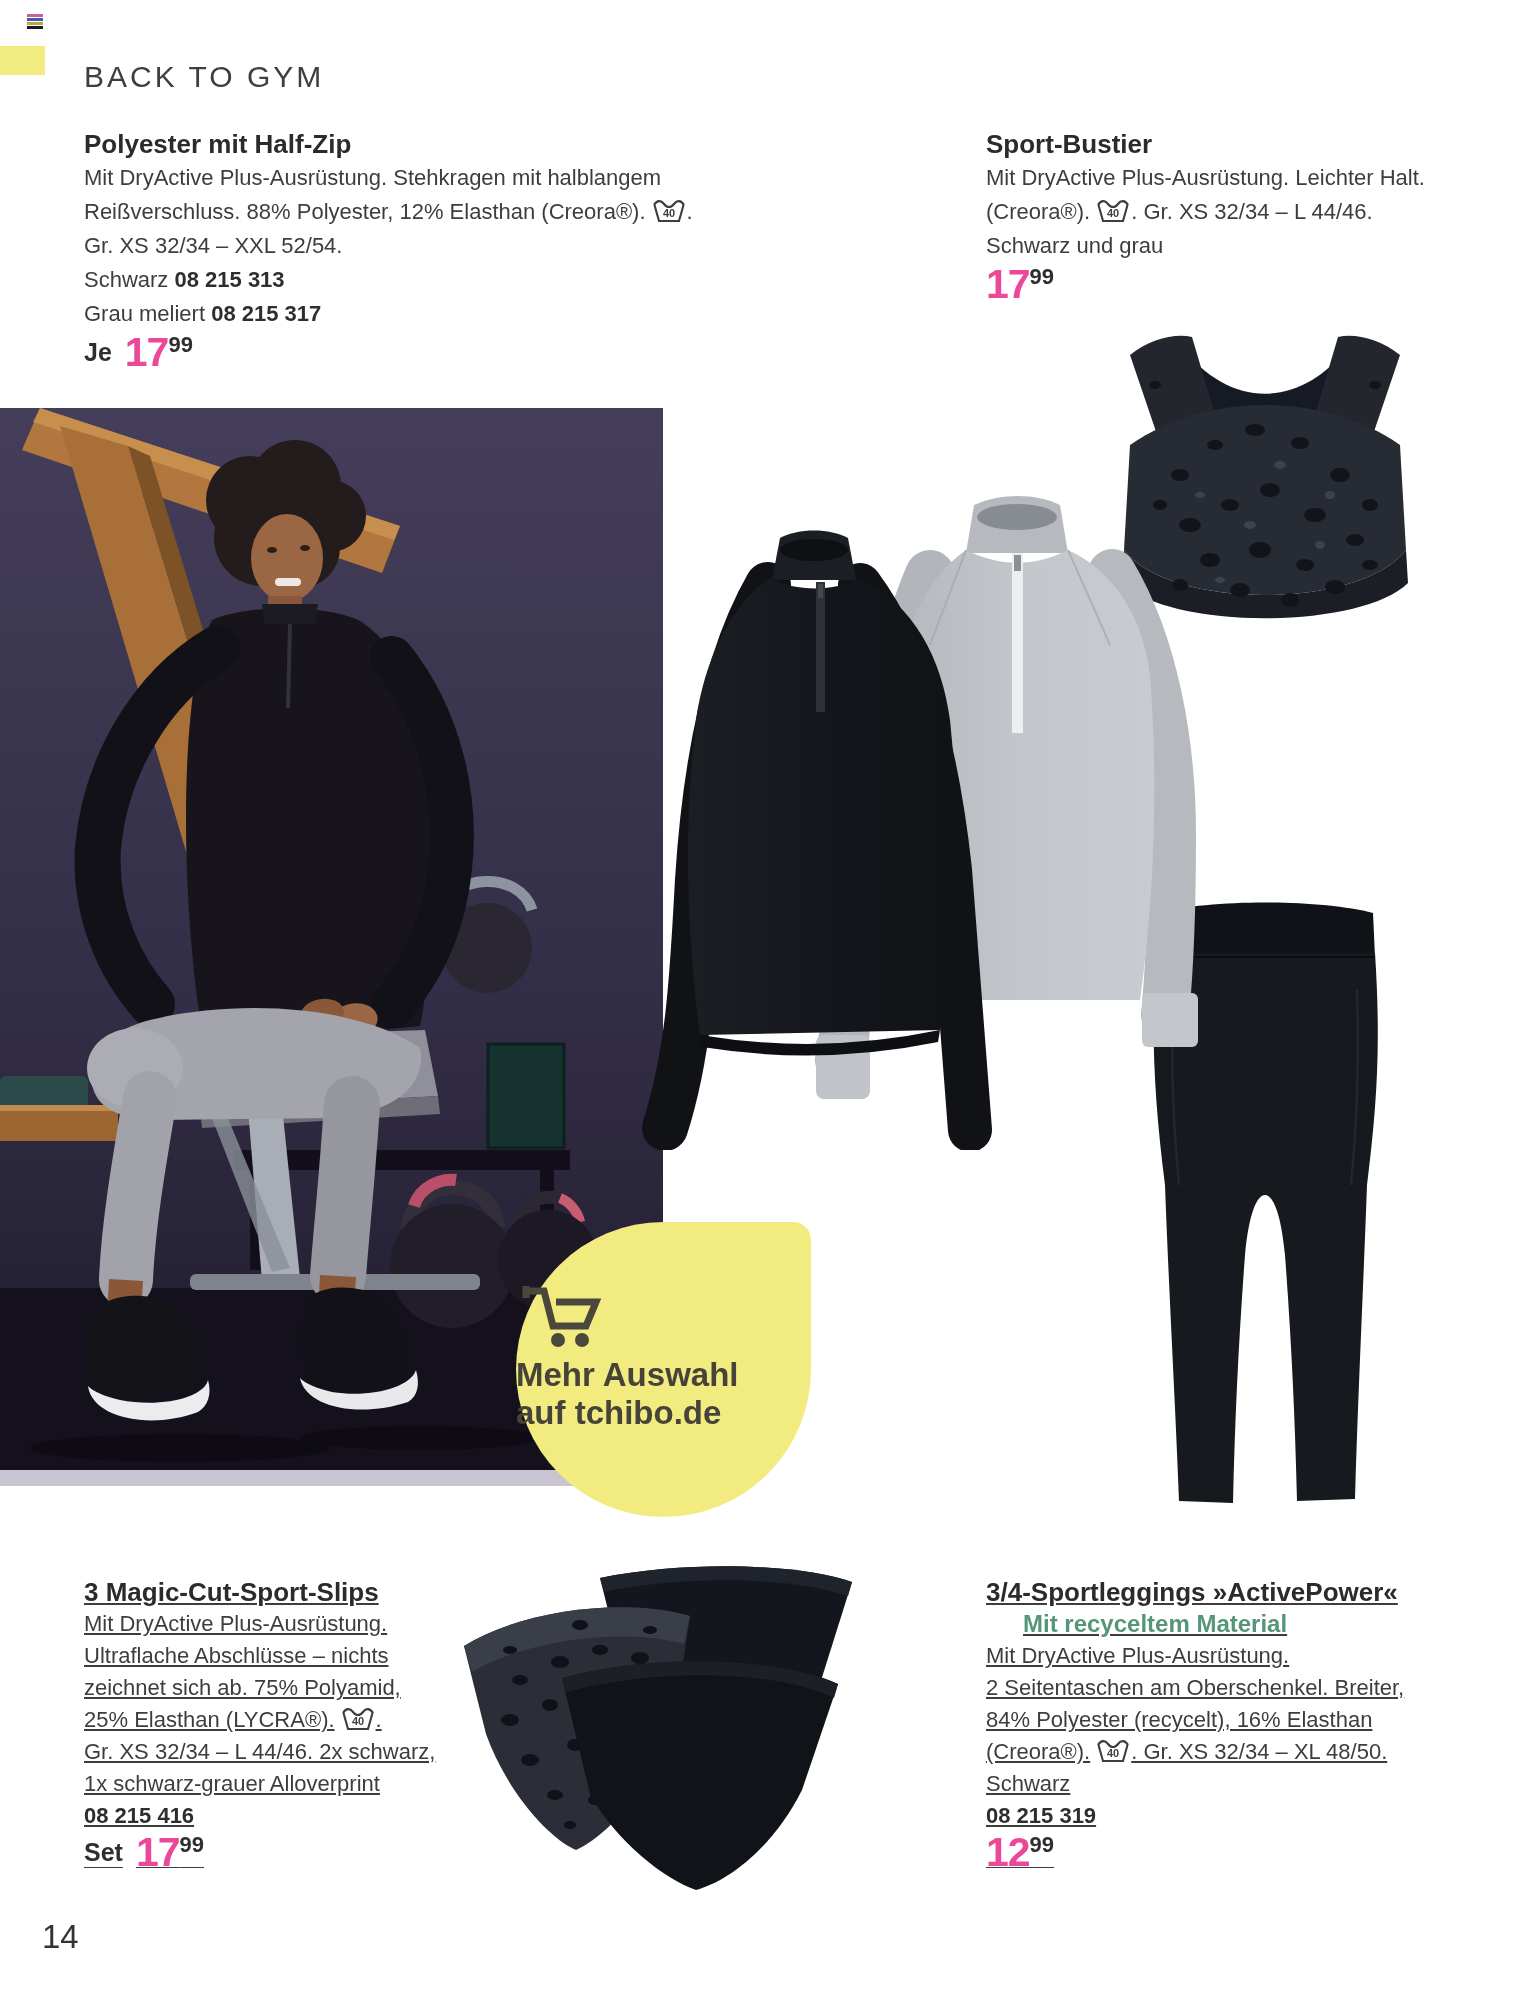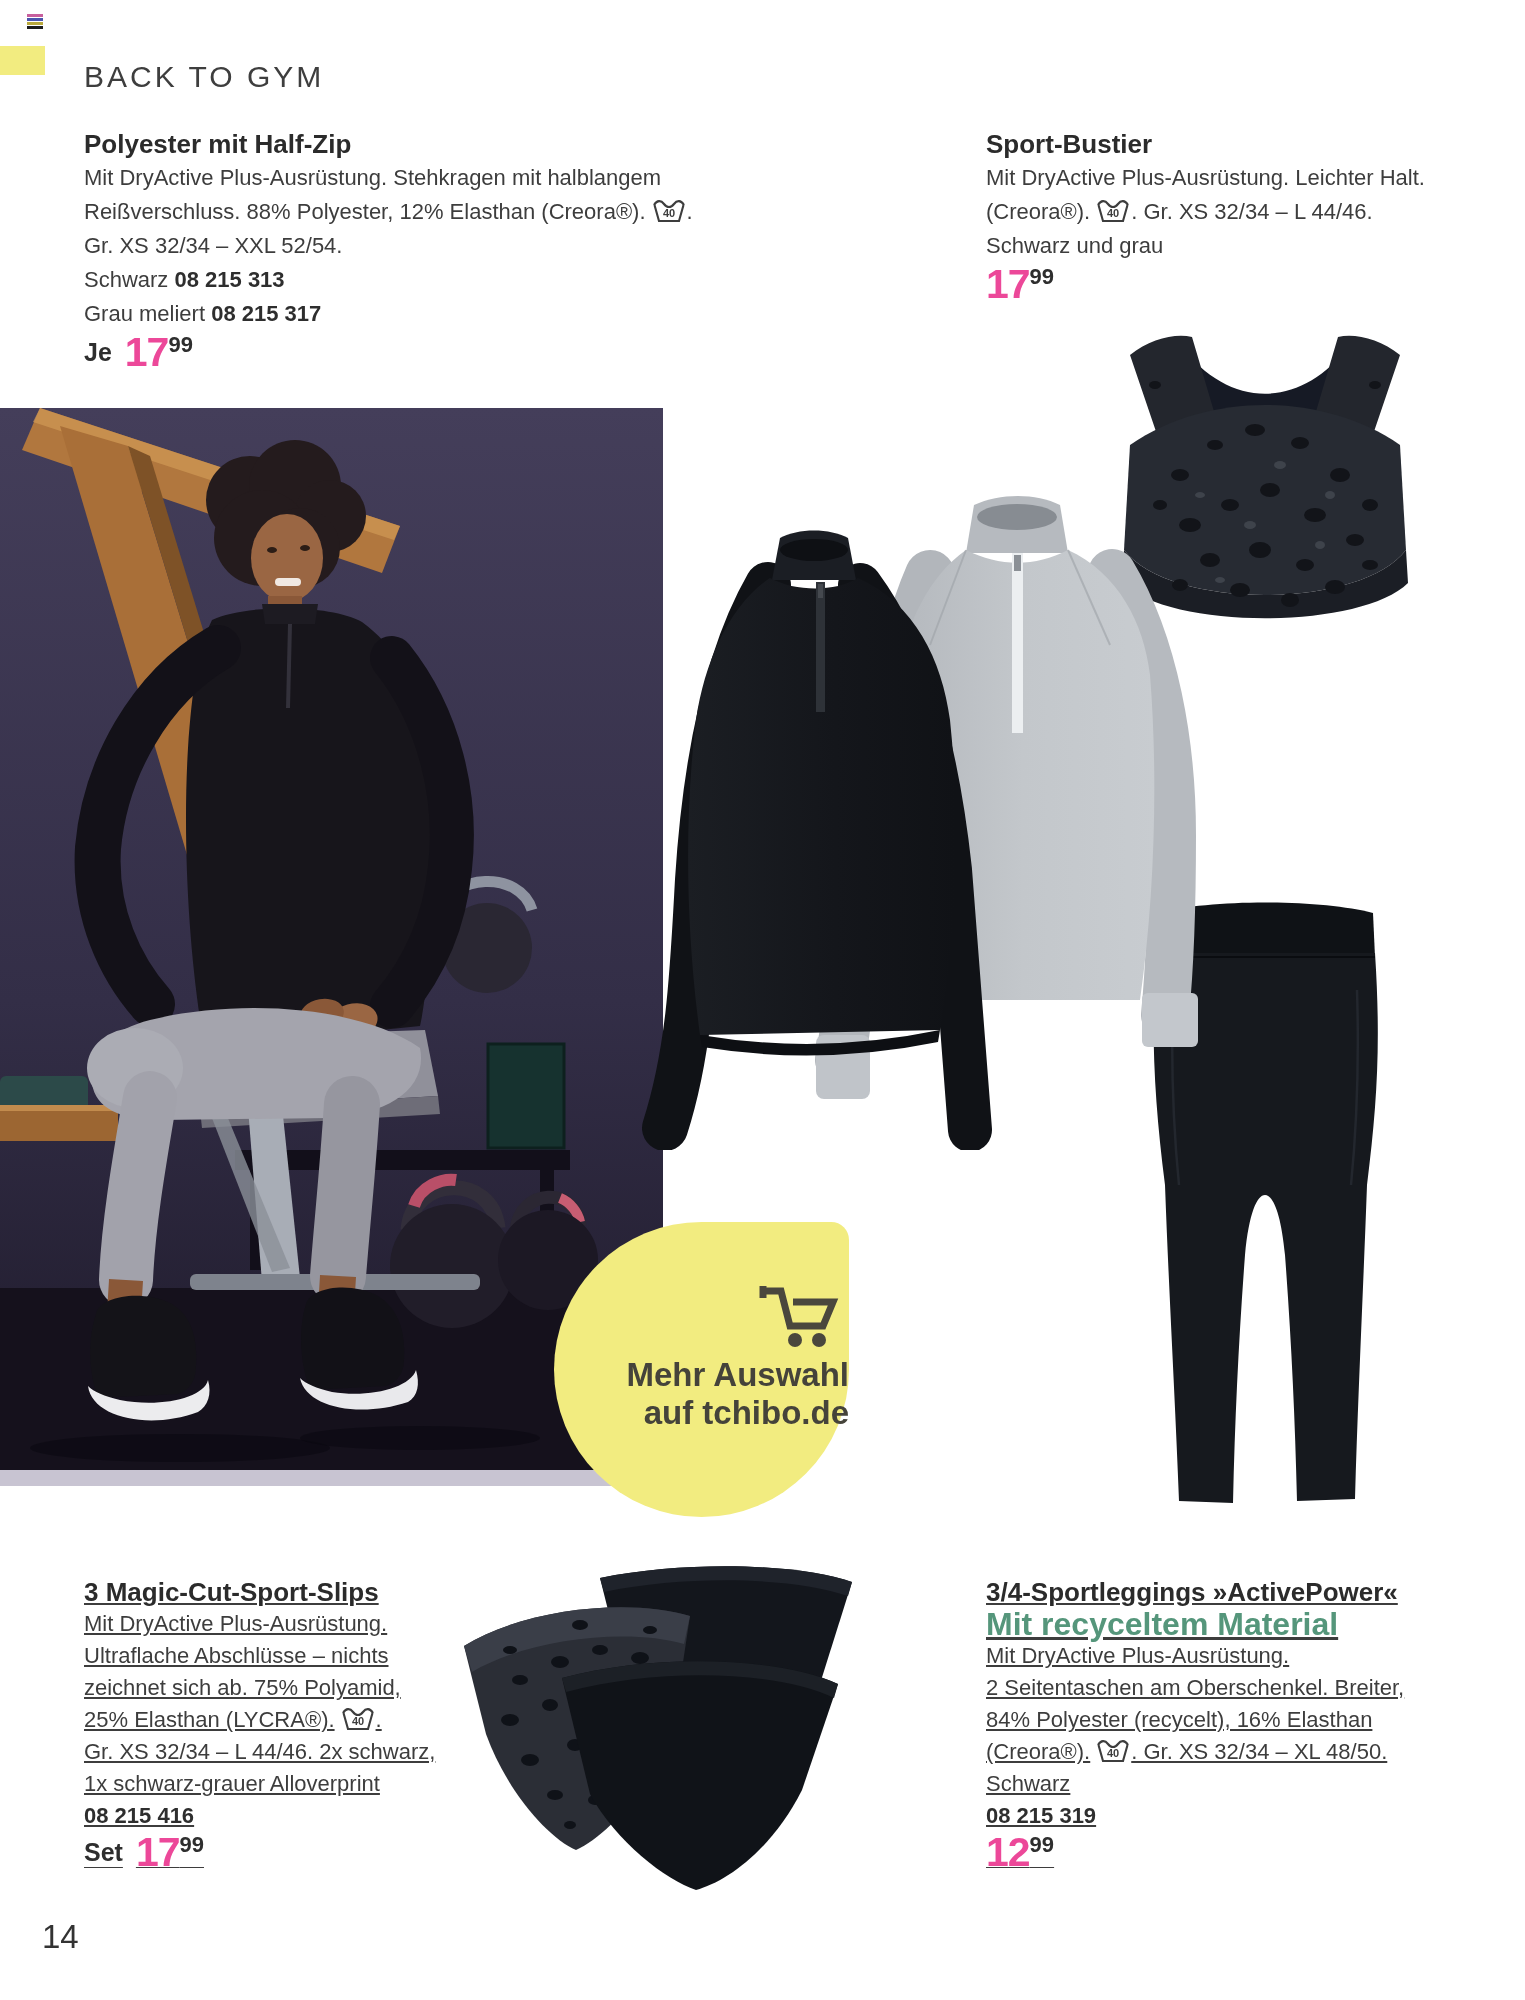--- a/index.html
+++ b/index.html
@@ -12,35 +12,35 @@
   
   .reg-mark{left:27px;top:14px;width:16px;}
   .reg-mark div{height:3px;margin-bottom:1px;}
   .accent-bar{left:0;top:46px;width:45px;height:29px;background:#f2ec80;}
   .page-title{left:84px;top:40px;font-size:30px;letter-spacing:3px;color:#3e3e3e;font-weight:400;}
 
   
   .pblock{line-height:34px;white-space:nowrap;}
   .pblock--compact{line-height:32px;text-decoration:underline;}
   .ptitle{margin:0;font-size:26px;font-weight:700;color:#2b2b2b;line-height:inherit;}
-  .psub-green{font-size:32px;font-weight:700;color:#55967b;}
+  .psub-green{font-size:24px;font-weight:700;color:#55967b;margin-left:37px;}
   .pline{font-size:22px;color:#3d3d3d;}
   .pcode{font-weight:700;color:#2e2e2e;}
   .wash{display:inline-block;width:34px;height:27px;vertical-align:-5px;margin:0 1px 0 6px;}
   .wash path{fill:none;stroke:#3d3d3d;stroke-width:2.1;}
   .wash text{font-size:11px;font-weight:700;fill:#3d3d3d;font-family:"Liberation Sans",sans-serif;}
   .price{margin-top:4px;}
   .price .prefix{font-size:25px;font-weight:700;margin-right:13px;position:relative;top:-5px;color:#2e2e2e;}
   .price .euros{font-size:41px;font-weight:700;letter-spacing:-1px;color:#ec4899;}
   .price .cents{font-size:22px;font-weight:700;position:relative;top:-14px;margin-left:0;color:#2e2e2e;}
 
   
   .promo{
-    left:554px;top:1222px;width:295px;height:295px;background:#f2ec80;
-    border-radius:50% 6% 50% 50%;text-align:right;
+    left:516px;top:1222px;width:295px;height:295px;background:#f2ec80;
+    border-radius:50% 6% 50% 50%;text-align:left;
   }
   .promo .cart{margin-top:56px;}
   .promo .promo-line{font-size:33px;font-weight:700;color:#45433a;line-height:38px;}
 
   .page-number{left:42px;top:1918px;font-size:33px;color:#333;}
 </style>
 </head>
 <body>
 
 <div class="abs reg-mark">

